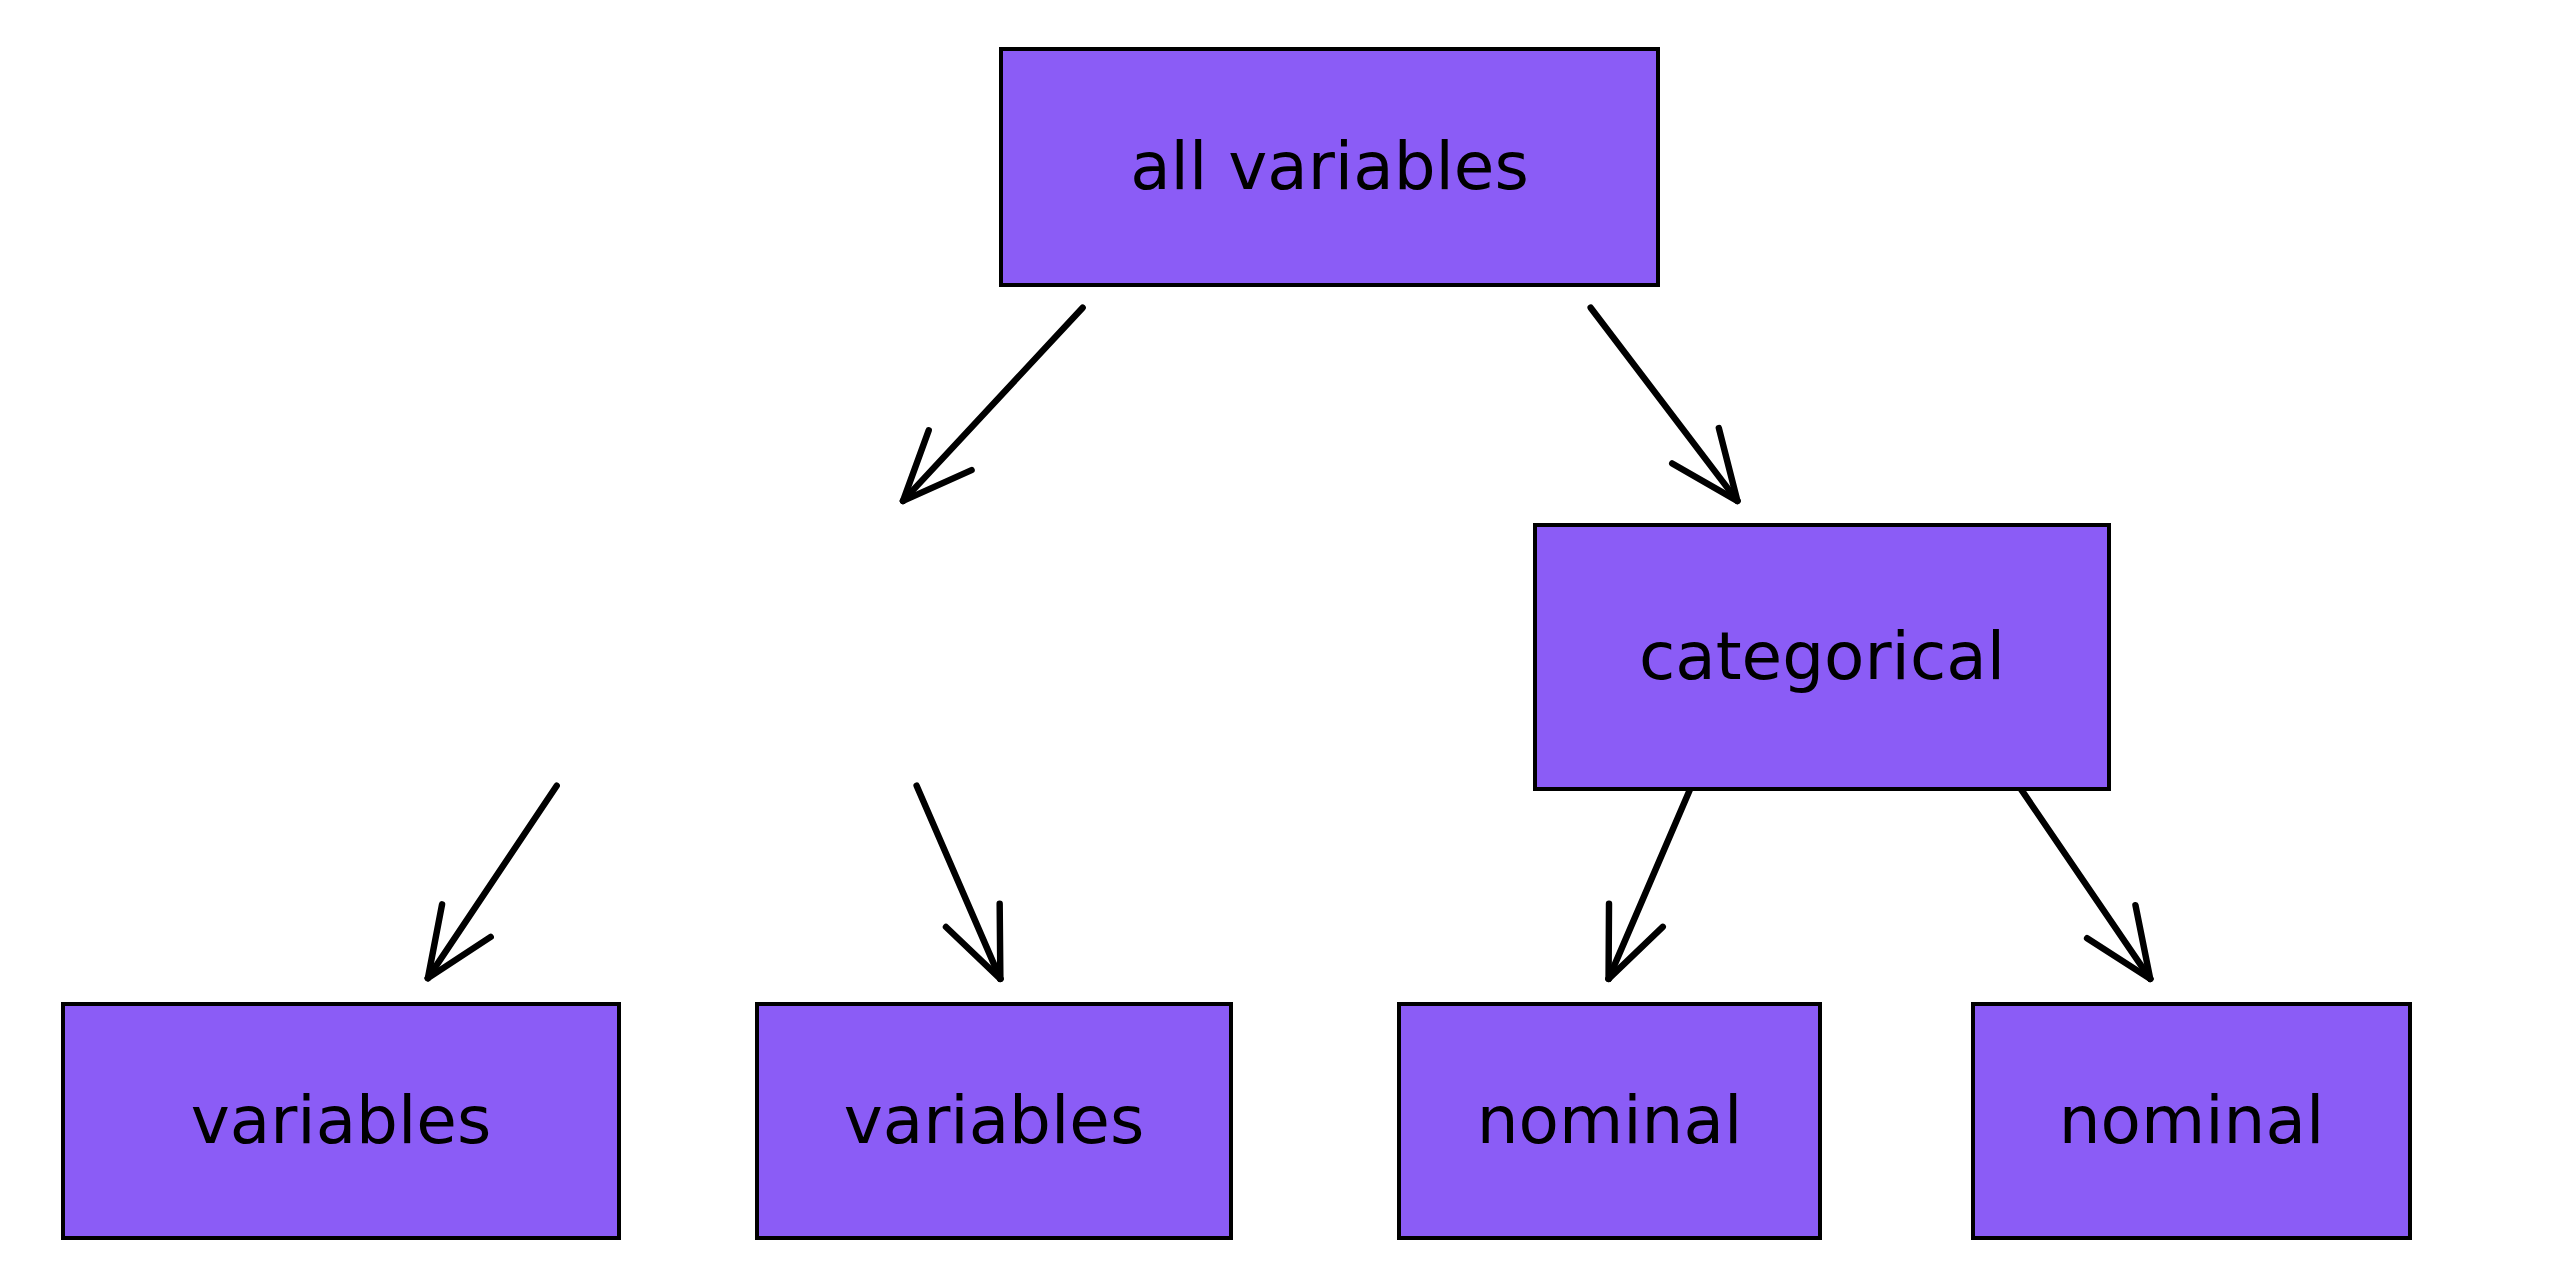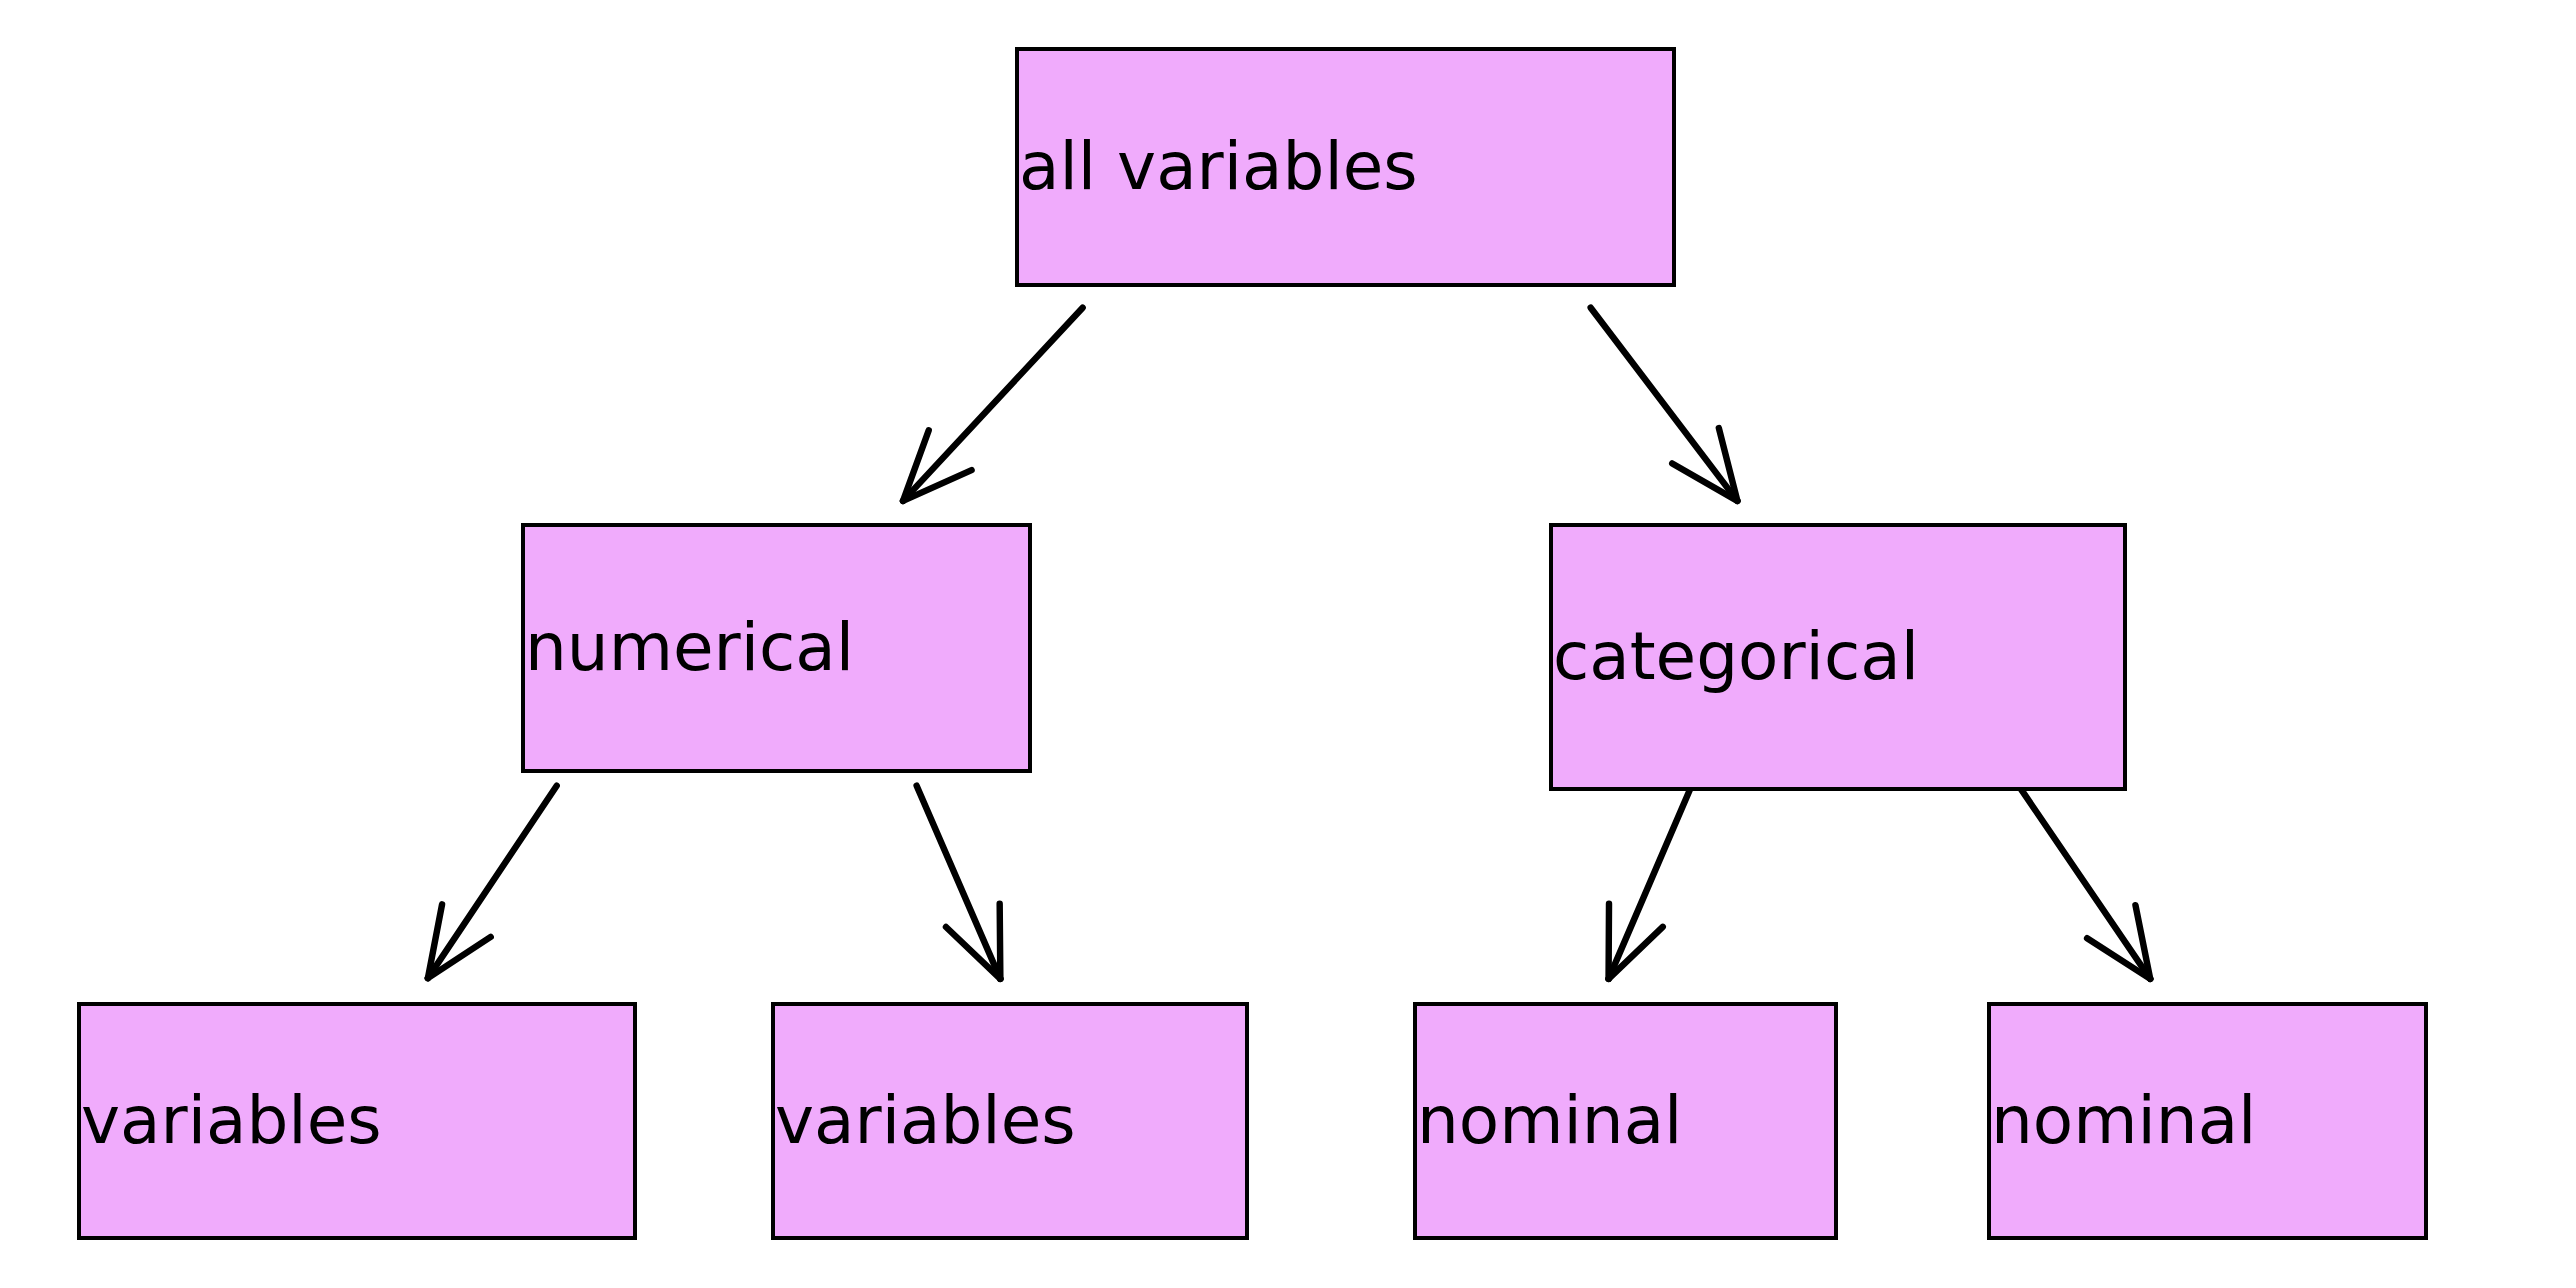--- a/index.html
+++ b/index.html
@@ -12,25 +12,24 @@
     width: 2576px;
     height: 1288px;
     background: #ffffff;
     overflow: hidden;
     font-family: "DejaVu Sans", "Liberation Sans", sans-serif;
   }
   .node {
     position: absolute;
     box-sizing: border-box;
     border: 4.3px solid #000000;
-    background: #f0abfc;
+    background: #8b5cf6;
     display: flex;
     align-items: center;
-    justify-content: flex-start;
-    margin-left: 16px;
+    justify-content: center;
   }
   .node-label {
     color: #000000;
     font-size: 66px;
     font-weight: 400;
     line-height: 1;
     white-space: nowrap;
     letter-spacing: 0px;
   }
   #edges {
@@ -83,23 +82,20 @@
         <line x1="2821" y1="1098" x2="3005" y2="1368" class="edge-line"></line>
         <line x1="3005" y1="1368" x2="2984.3261180653767" y2="1265.0554003079653" class="edge-line"></line>
         <line x1="3005" y1="1368" x2="2916.7484321336024" y2="1311.108341831841" class="edge-line"></line>
       </g>
     </svg>
 
   <div class="node" id="node-all-variables" style="left: 999px; top: 47px; width: 661px; height: 240px;">
     <span class="node-label">all variables</span>
   </div>
 
-  <div class="node" id="node-numerical" style="left: 505px; top: 523px; width: 511px; height: 250px;">
-    <span class="node-label">numerical</span>
-  </div>
 
   <div class="node" id="node-categorical" style="left: 1533px; top: 523px; width: 578px; height: 268px;">
     <span class="node-label">categorical</span>
   </div>
 
   <div class="node" id="node-discrete" style="left: 61px; top: 1002px; width: 560px; height: 238px;">
     <span class="node-label">variables</span>
   </div>
 
   <div class="node" id="node-continuous" style="left: 755px; top: 1002px; width: 478px; height: 238px;">

